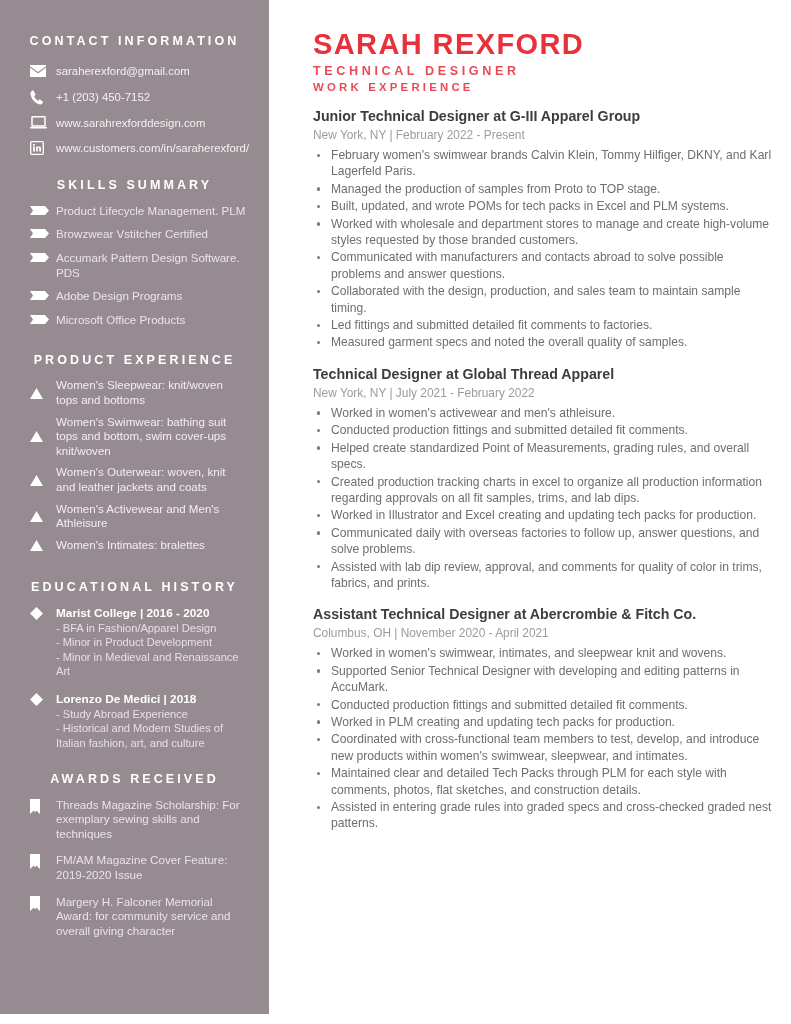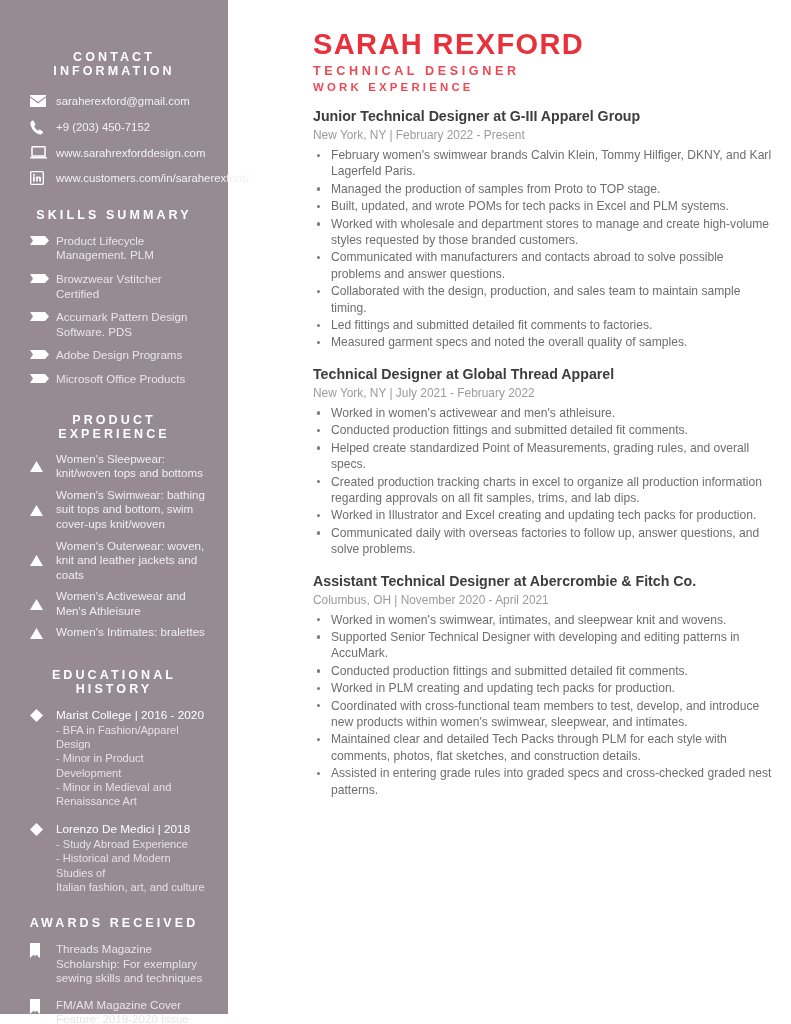--- a/index.html
+++ b/index.html
@@ -16,25 +16,25 @@
     height: 1024px;
     background: #ffffff;
     overflow: hidden;
   }
 
   
   #sidebar {
     position: absolute;
     left: 0;
     top: 0;
-    width: 228px;
+    width: 269px;
     height: 1014px;
     background: #978b92;
     box-sizing: border-box;
-    padding: 16px 22px;
+    padding: 0 22px;
   }
 
   .side-heading {
     color: #ffffff;
     font-size: 12.5px;
     font-weight: bold;
     letter-spacing: 3.1px;
     text-align: center;
     text-transform: uppercase;
   }
@@ -78,21 +78,21 @@
   #product-list .side-row { margin-bottom: 7px; align-items: center; }
   #product-list .side-ico { padding-top: 1px; }
 
   
   #edu-block { margin-top: 28px; }
   #edu-list { margin-top: 12px; }
   #edu-list .side-row { margin-bottom: 14px; }
   #edu-list .side-ico { padding-top: 1px; }
   .edu-school {
     color: #ffffff;
-    font-weight: normal;
+    font-weight: bold;
     font-size: 11.8px;
     line-height: 15px;
     display: block;
   }
   .edu-detail {
     color: #e7e0e5;
     font-size: 11.1px;
     line-height: 14.2px;
     display: block;
   }
@@ -198,21 +198,21 @@
           </span>
           <span class="side-txt">saraherexford@gmail.com</span>
         </div>
 
         <div class="side-row">
           <span class="side-ico">
             <svg class="ico-svg" width="14" height="15" viewBox="0 0 14 15">
               <path d="M2.6 0.4 C1.3 0.9 0.4 2.2 0.5 3.8 C0.8 8.3 4.6 13 9.1 14.3 C10.6 14.7 12 14 12.8 12.9 C13.2 12.3 13.1 11.8 12.6 11.4 L10.3 9.7 C9.8 9.3 9.3 9.4 8.9 9.9 L8.2 10.8 C6.5 9.8 4.8 8 4 6.2 L5 5.5 C5.5 5.1 5.6 4.6 5.3 4.1 L3.9 1.6 C3.6 1 3.1 0.2 2.6 0.4 Z" fill="#ffffff"></path>
             </svg>
           </span>
-          <span class="side-txt">+9 (203) 450-7152</span>
+          <span class="side-txt">+1 (203) 450-7152</span>
         </div>
 
         <div class="side-row">
           <span class="side-ico">
             <svg class="ico-svg" width="17" height="13" viewBox="0 0 17 13">
               <rect x="2" y="0.8" width="13" height="9.2" rx="0.6" fill="none" stroke="#ffffff" stroke-width="1.5"></rect>
               <rect x="0" y="10.8" width="17" height="1.7" rx="0.8" fill="#ffffff"></rect>
             </svg>
           </span>
           <span class="side-txt">www.sarahrexforddesign.com</span>
@@ -433,20 +433,21 @@
     <div class="job">
       <div class="job-title">Technical Designer at Global Thread Apparel</div>
       <div class="job-meta">New York, NY  | July 2021 - February 2022</div>
       <ul class="job-bullets">
         <li>Worked in women's activewear and men's athleisure.</li>
         <li>Conducted production fittings and submitted detailed fit comments.</li>
         <li>Helped create standardized Point of Measurements, grading rules, and overall specs.</li>
         <li>Created production tracking charts in excel to organize all production information regarding approvals on all fit samples, trims, and lab dips.</li>
         <li>Worked in Illustrator and Excel creating and updating tech packs for production.</li>
         <li>Communicated daily with overseas factories to follow up, answer questions, and solve problems.</li>
+        <li>Assisted with lab dip review, approval, and comments for quality of color in trims, fabrics, and prints.</li>
       </ul>
     </div>
 
     <div class="job">
       <div class="job-title">Assistant Technical Designer at Abercrombie &amp; Fitch Co.</div>
       <div class="job-meta">Columbus, OH  | November 2020 - April 2021</div>
       <ul class="job-bullets">
         <li>Worked in women's swimwear, intimates, and sleepwear knit and wovens.</li>
         <li>Supported Senior Technical Designer with developing and editing patterns in AccuMark.</li>
         <li>Conducted production fittings and submitted detailed fit comments.</li>

